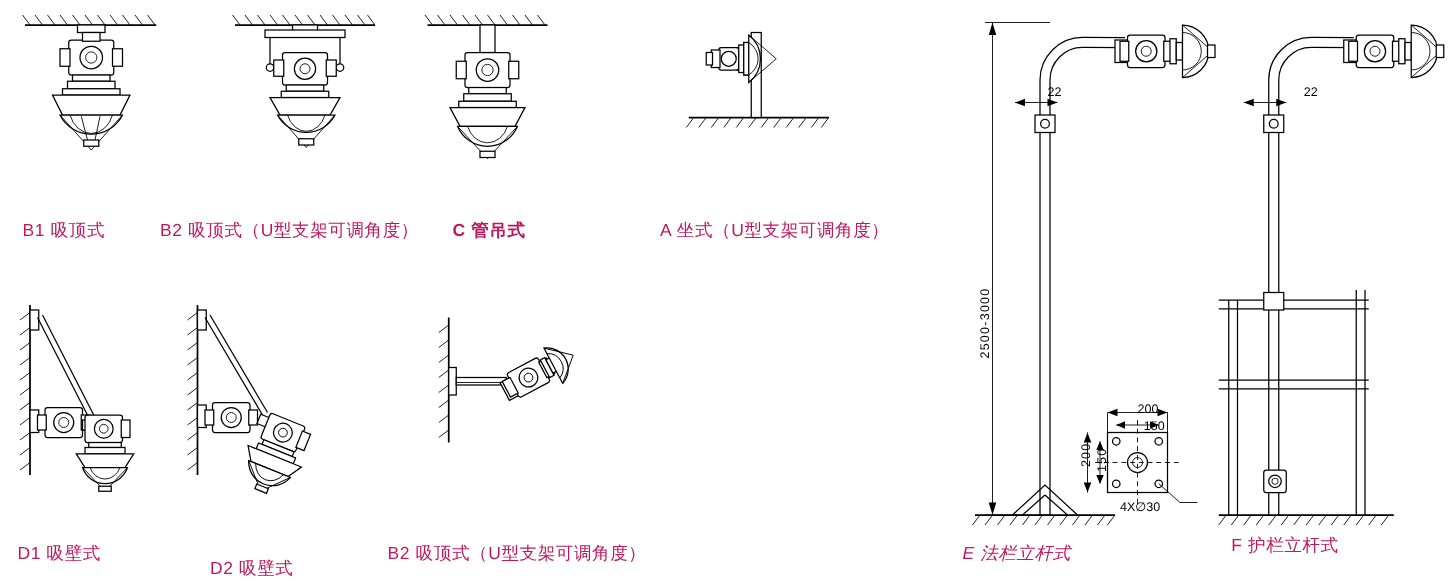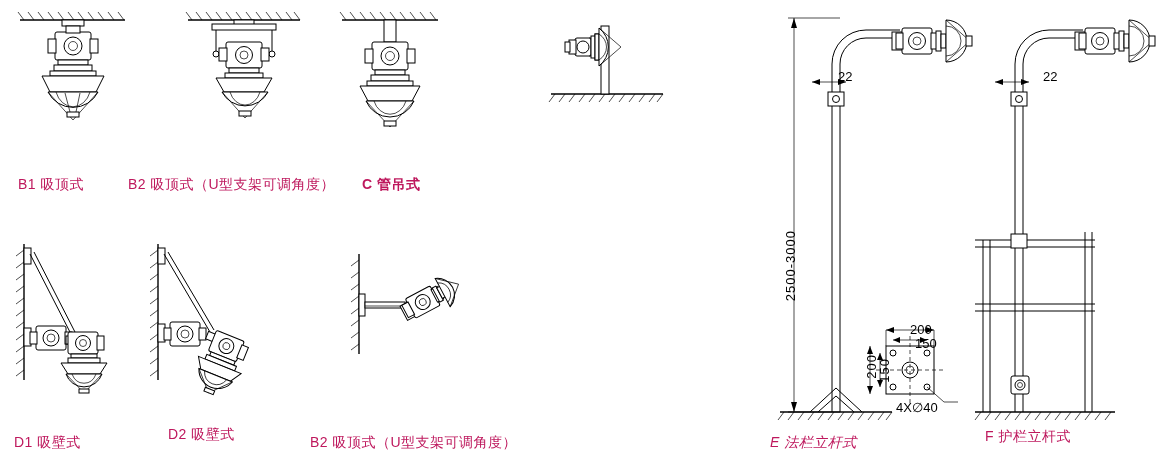--- a/index.html
+++ b/index.html
@@ -22,21 +22,21 @@
   }
   .caption {
     position: absolute;
     font-size: 14px;
     color: #be185d;
     white-space: nowrap;
     letter-spacing: 0.5px;
   }
   .dimlabel {
     position: absolute;
-    font-size: 13px;
+    font-size: 10px;
     color: #000;
     white-space: nowrap;
   }
   .dimlabel.vert {
     writing-mode: vertical-rl;
     transform: rotate(180deg);
     letter-spacing: 1px;
   }
   svg { display: block; overflow: visible; }
   .ln { stroke: #000; stroke-width: 1; fill: none; }
@@ -212,20 +212,21 @@
 
       <rect class="fillw" x="46" y="28" width="4" height="22"></rect>
       <rect class="fillw" x="50" y="26" width="4" height="26"></rect>
 
       <path class="fillw" d="M54 20 A24 24 0 0 1 54 58 Z"></path>
       <path class="ln-thin" d="M54 26 A18 16 0 0 1 54 52"></path>
       <line class="ln-thin" x1="54" y1="20" x2="76" y2="39"></line>
       <line class="ln-thin" x1="54" y1="58" x2="76" y2="39"></line>
     </svg>
   </div>
+  <div class="caption" style="left:528px; top:176px;">A 坐式（U型支架可调角度）</div>
 
   <div class="fig" style="left:10px; top:240px;">
     <svg width="130" height="170" viewBox="0 0 130 170">
 
       <line class="ln-thick" x1="14" y1="4" x2="14" y2="140"></line>
       <g class="ln-thin">
         <line x1="14" y1="10" x2="6" y2="16"></line>
           <line x1="14" y1="22" x2="6" y2="28"></line>
         <line x1="14" y1="34" x2="6" y2="40"></line>
           <line x1="14" y1="46" x2="6" y2="52"></line>
@@ -314,21 +315,21 @@
         <rect class="fillw" x="70" y="122" width="32" height="5"></rect>
         <path class="fillw" d="M63 127 L109 127 L102 138 L70 138 Z"></path>
         <path class="fillw" d="M68 138 A19 19 0 0 0 104 138 Z"></path>
         <path class="ln-thin" d="M74 138 A13 15 0 0 0 98 138"></path>
         <line class="ln-thin" x1="68" y1="138" x2="86" y2="157"></line>
         <line class="ln-thin" x1="104" y1="138" x2="86" y2="157"></line>
         <rect class="fillw" x="81" y="153" width="10" height="4"></rect>
       </g>
     </svg>
   </div>
-  <div class="caption" style="left:168px; top:426px;">D2 吸壁式</div>
+  <div class="caption" style="left:168px; top:446px;">D2 吸壁式</div>
 
   <div class="fig" style="left:345px; top:250px;">
     <svg width="140" height="120" viewBox="0 0 140 120">
 
       <line class="ln-thick" x1="14" y1="4" x2="14" y2="104"></line>
       <g class="ln-thin">
         <line x1="14" y1="10" x2="6" y2="16"></line>
           <line x1="14" y1="22" x2="6" y2="28"></line>
         <line x1="14" y1="34" x2="6" y2="40"></line>
           <line x1="14" y1="46" x2="6" y2="52"></line>
@@ -457,21 +458,21 @@
 
       <line class="ln-thin" x1="20" y1="35" x2="20" y2="69"></line>
       <polygon class="fillk" points="20,35 17,42 23,42"></polygon>
       <polygon class="fillk" points="20,69 17,62 23,62"></polygon>
     </svg>
   </div>
   <div class="dimlabel" style="left:910px; top:322px;">200</div>
   <div class="dimlabel" style="left:915px; top:336px;">150</div>
   <div class="dimlabel vert" style="left:864px; top:354px;">200</div>
   <div class="dimlabel vert" style="left:877px; top:358px;">150</div>
-  <div class="dimlabel" style="left:896px; top:400px;">4X∅40</div>
+  <div class="dimlabel" style="left:896px; top:400px;">4X∅30</div>
 
   <div class="fig" style="left:975px; top:4px;">
     <svg width="185" height="420" viewBox="0 0 185 420">
 
       <path class="ln" d="M40 408 L40 60 A34 34 0 0 1 74 26 L108 26"></path>
       <path class="ln" d="M48 408 L48 60 A26 26 0 0 1 74 34 L108 34"></path>
 
       <rect class="fillw" x="36" y="88" width="16" height="14"></rect>
       <circle class="fillw" cx="44" cy="95" r="3.5"></circle>
 

